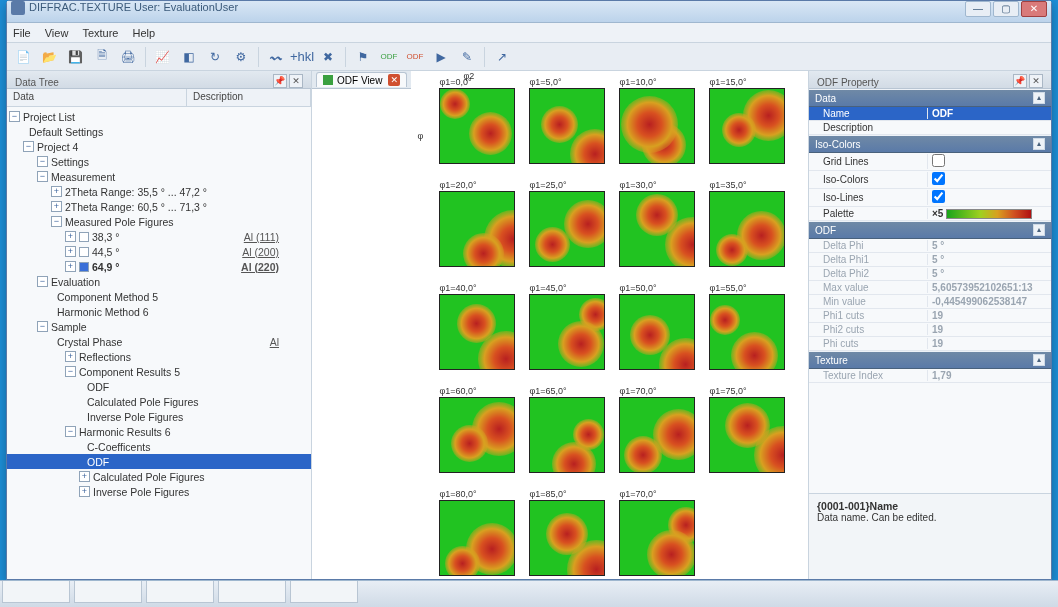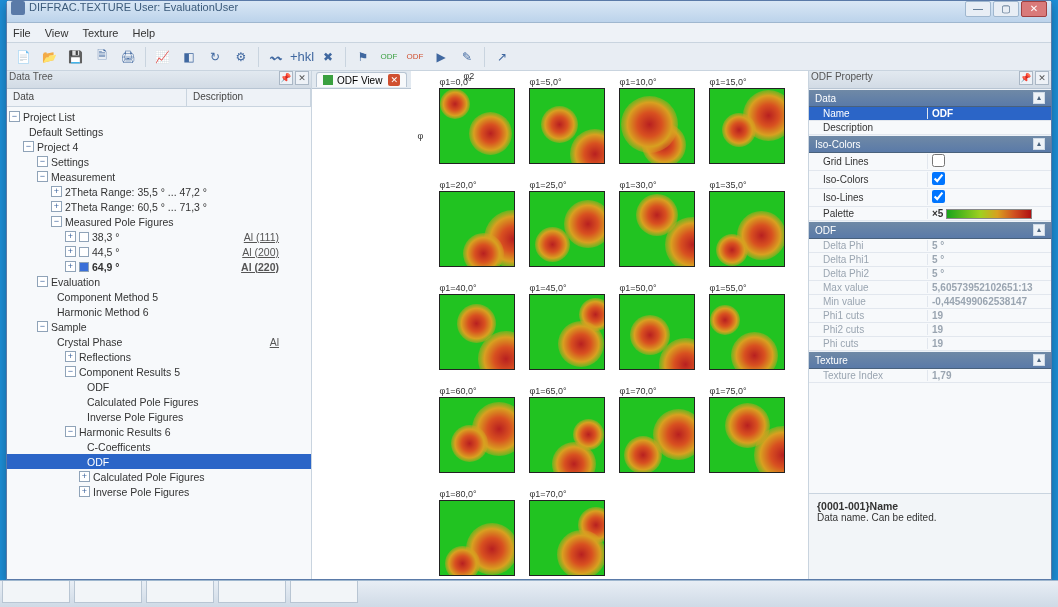--- a/index.html
+++ b/index.html
@@ -25,21 +25,21 @@
   .toolbar .tb { width:20px; height:20px; margin:0 3px; border:1px solid transparent;
                  border-radius:2px; display:flex; align-items:center; justify-content:center;
                  font-size:12px; color:#4068a0; }
   .toolbar .sep { width:1px; height:20px; background:#c9d4df; margin:0 4px; }
   .body { flex:1; display:flex; min-height:0; }
   
   .left { width:305px; background:#f7f9fb; border-right:1px solid #c9d4df;
           display:flex; flex-direction:column; }
   .panelhdr { height:18px; background:linear-gradient(#e2e9f0,#d2dbe5);
                border-bottom:1px solid #b8c5d3; font-size:10px; color:#555;
-               display:flex; align-items:flex-start; padding:0 2px; }
+               display:flex; align-items:flex-end; padding:0 8px; }
   .panelhdr .spacer{flex:1;}
   .panelhdr .pb { width:14px;height:14px;border:1px solid #aab7c5;background:#eef2f7;
                   font-size:9px;line-height:12px;text-align:center;margin-left:2px;color:#555;}
   .colhdr { height:18px; background:#eef2f7; border-bottom:1px solid #c9d4df;
             display:flex; font-size:10px; color:#444; }
   .colhdr div { padding:2px 6px; border-right:1px solid #c9d4df; }
   .colhdr .c1{ width:180px;} .colhdr .c2{ flex:1;}
   .tree { flex:1; overflow:auto; font-size:10.5px; color:#333; padding:2px 0; }
   .row { display:flex; align-items:center; height:15px; padding:0 2px; white-space:nowrap;}
   .row.sel { background:#2b65c7; color:#fff; }
@@ -418,20 +418,27 @@
                 </div>
               </div>
               <div class="cell">
                 <div class="cap">φ1=80,0°</div>
                 <div class="map">
                   <div class="blob" style="width: 52px; height: 52px; left: 26px; top: 22px;"></div>
                   <div class="blob" style="width: 35px; height: 35px; left: 5px; top: 45px;"></div>
                 </div>
               </div>
               <div class="cell">
+                <div class="cap">φ1=85,0°</div>
+                <div class="map">
+                  <div class="blob" style="width: 59px; height: 59px; left: 37px; top: 39px;"></div>
+                  <div class="blob" style="width: 42px; height: 42px; left: 16px; top: 12px;"></div>
+                </div>
+              </div>
+              <div class="cell">
                 <div class="cap">φ1=70,0°</div>
                 <div class="map">
                   <div class="blob" style="width: 36px; height: 36px; left: 48px; top: 6px;"></div>
                   <div class="blob" style="width: 49px; height: 49px; left: 27px; top: 29px;"></div>
                 </div>
               </div>
             </div>
         </div>
       </div>
 

